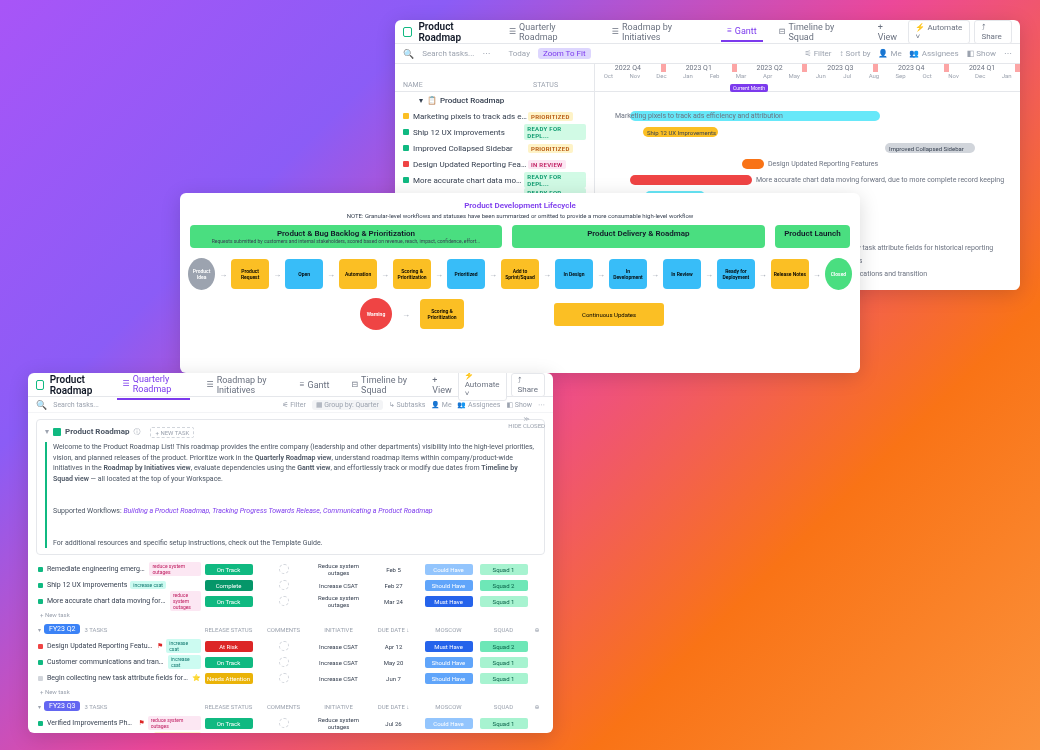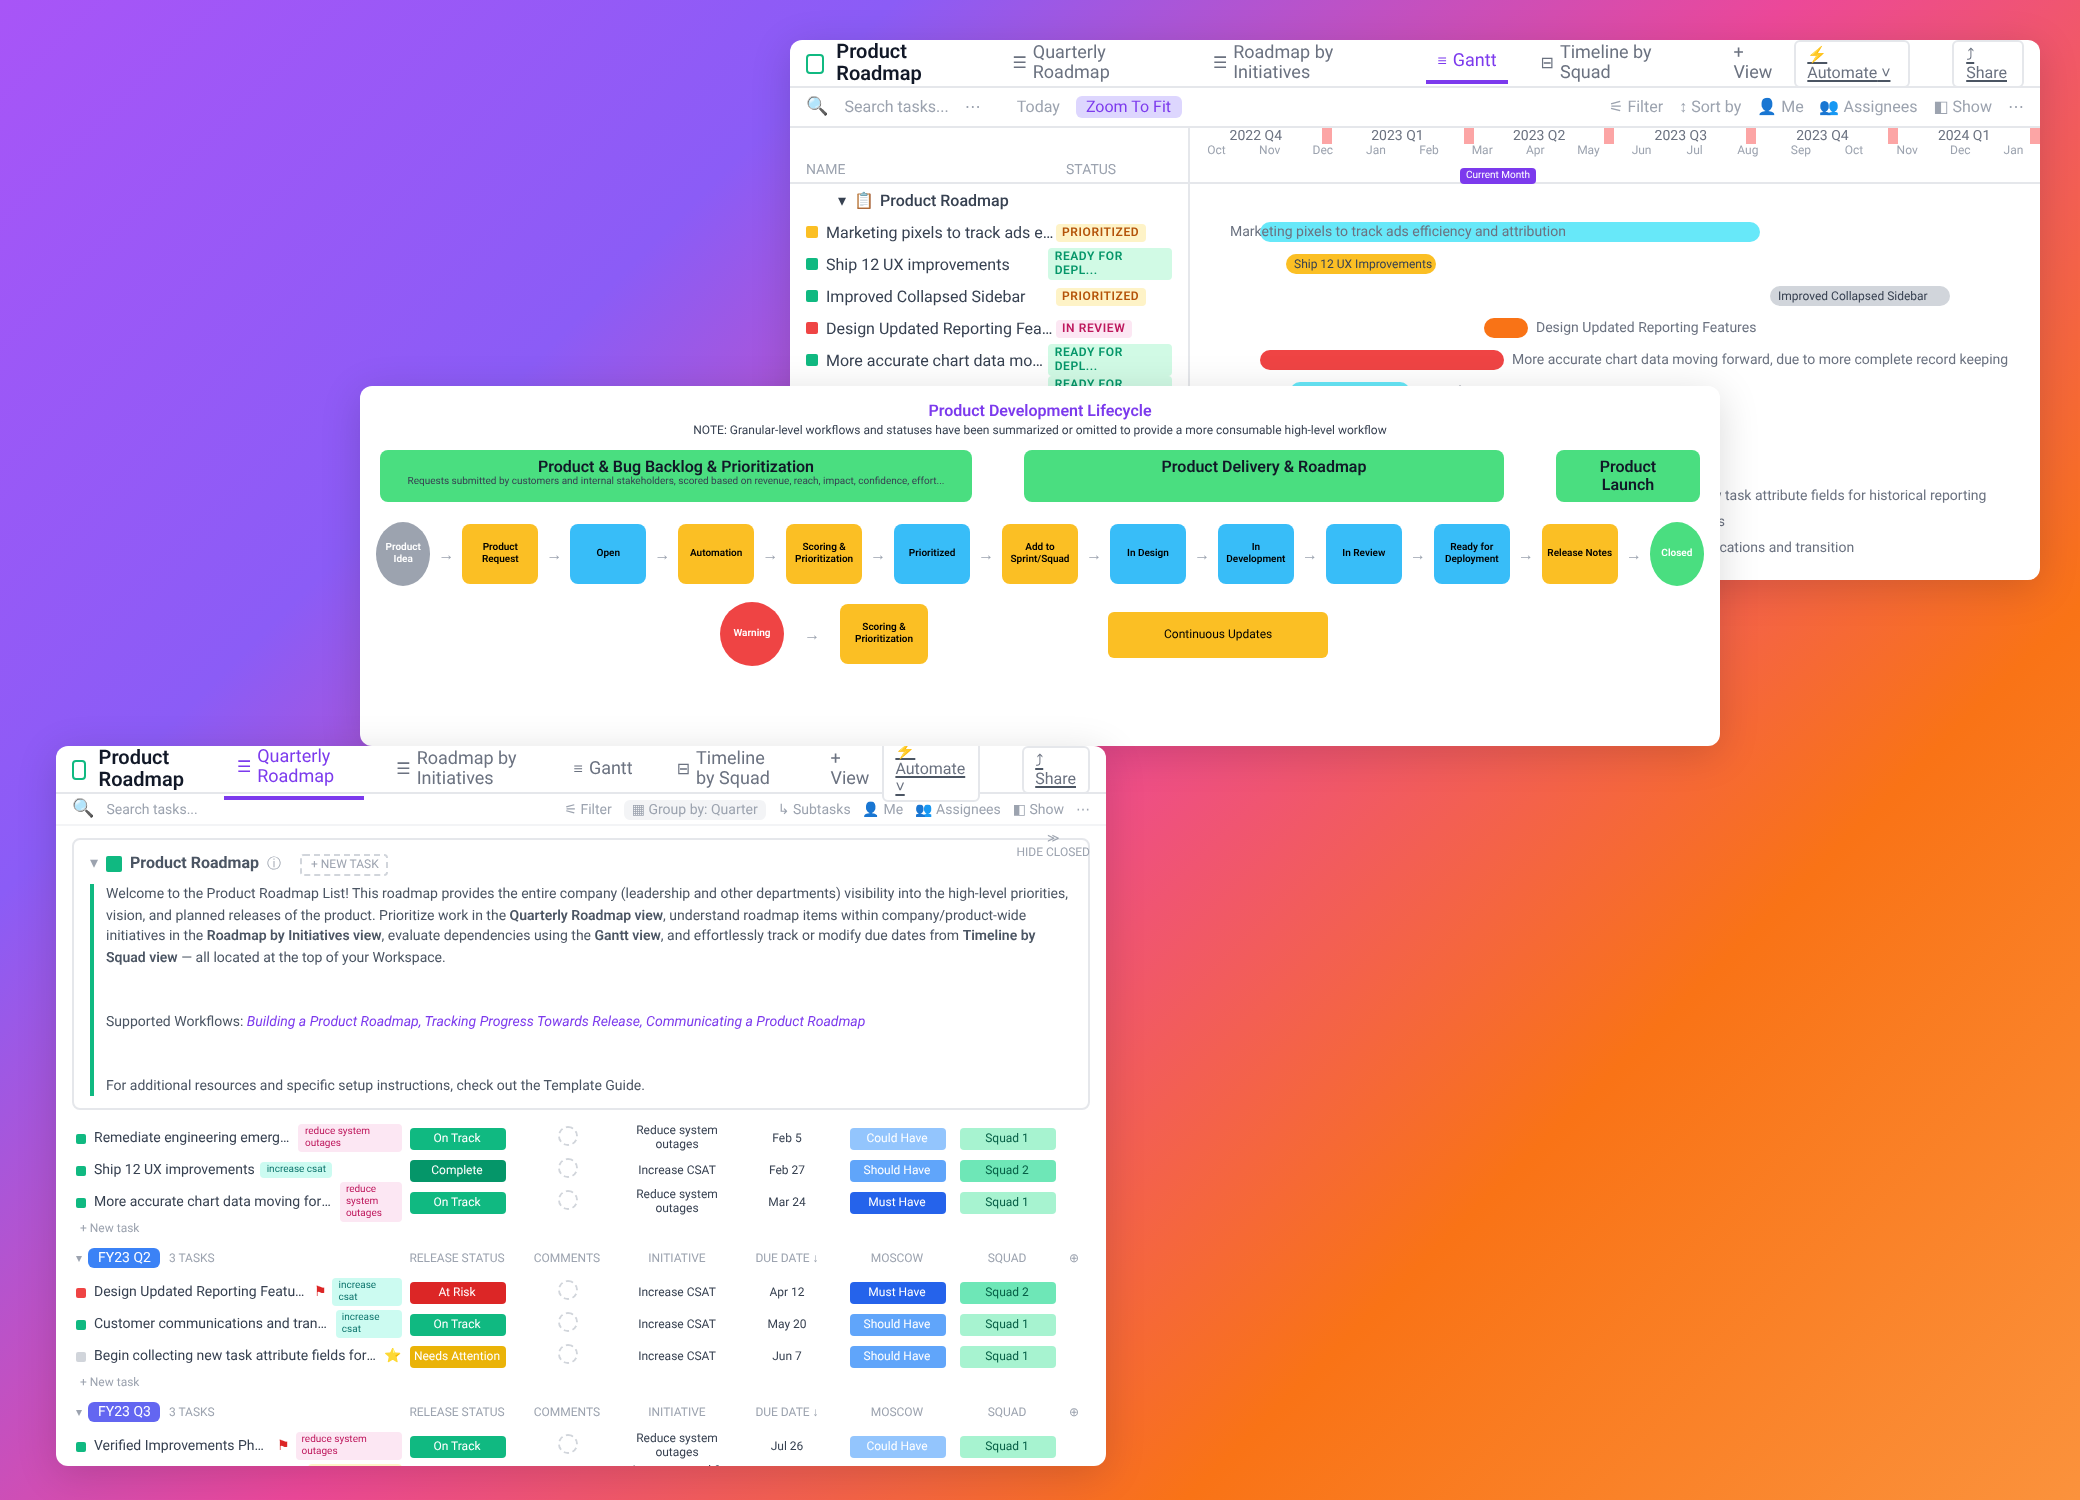--- a/index.html
+++ b/index.html
@@ -8,21 +8,21 @@
   .window { background: #fff; border-radius: 6px; box-shadow: 0 4px 20px rgba(0,0,0,0.15); position: absolute; overflow: hidden; }
 
   
   .gantt-window { top: 20px; left: 395px; width: 625px; height: 270px; }
   .tabs-bar { display: flex; align-items: center; padding: 4px 8px; border-bottom: 1px solid #e5e7eb; font-size: 9px; color: #4b5563; height: 24px; }
   .logo-dot { width: 10px; height: 10px; border: 1.5px solid #10b981; border-radius: 2px; margin-right: 6px; }
   .tab-title { font-weight: 600; font-size: 10px; color: #111827; }
   .tab-item { display: flex; align-items: center; padding: 4px 6px; margin-left: 10px; color: #6b7280; cursor: pointer; gap: 3px; }
   .tab-item.active { color: #7c3aed; border-bottom: 2px solid #7c3aed; }
   .tab-icon { font-size: 8px; }
-  .right-actions { margin-left: auto; display: flex; align-items: center; gap: 21px; text-decoration: underline; }
+  .right-actions { margin-left: auto; display: flex; align-items: center; gap: 4px; }
   .btn-light { padding: 2px 6px; border: 1px solid #e5e7eb; border-radius: 3px; font-size: 8px; color: #6b7280; background: #fff; }
 
   .toolbar { display: flex; align-items: center; padding: 4px 8px; border-bottom: 1px solid #e5e7eb; font-size: 8px; color: #9ca3af; height: 20px; gap: 8px; }
   .search-icon { font-size: 9px; }
   .zoom-btn { background: #ddd6fe; color: #7c3aed; padding: 1px 5px; border-radius: 3px; font-size: 8px; }
 
   .gantt-body { display: flex; height: calc(100% - 44px); }
   .gantt-left { width: 200px; border-right: 1px solid #e5e7eb; }
   .gantt-header-row { display: flex; font-size: 7px; color: #9ca3af; padding: 2px 8px; border-bottom: 1px solid #e5e7eb; height: 28px; align-items: flex-end; }
   .gantt-header-row .col-name { width: 130px; text-transform: uppercase; }
@@ -42,21 +42,21 @@
   .current-marker { position: absolute; top: 20px; background: #7c3aed; color: #fff; font-size: 5px; padding: 1px 3px; border-radius: 2px; }
   .gantt-bars { position: relative; }
   .gantt-bar-row { height: 16px; position: relative; display: flex; align-items: center; }
   .gantt-bar { position: absolute; height: 10px; border-radius: 5px; font-size: 7px; color: #374151; display: flex; align-items: center; padding: 0 4px; white-space: nowrap; }
   .bar-label { position: absolute; font-size: 7px; color: #6b7280; white-space: nowrap; }
 
   
   .diagram-window { top: 193px; left: 180px; width: 680px; height: 180px; }
   .diagram-title { text-align: center; font-size: 8px; color: #7c3aed; font-weight: 600; padding: 8px 16px 2px; }
   .diagram-note { text-align: center; font-size: 6px; color: #374151; padding-bottom: 6px; }
-  .phase-bars { display: flex; gap: 26px; padding: 0 10px; margin-bottom: 10px; }
+  .phase-bars { display: flex; gap: 10px; padding: 0 10px; margin-bottom: 10px; }
   .phase-bar { background: #4ade80; border-radius: 4px; padding: 4px 8px; text-align: center; }
   .phase-bar.p1 { flex: 2.5; }
   .phase-bar.p2 { flex: 2; }
   .phase-bar.p3 { flex: 0.5; }
   .phase-bar-title { font-size: 8px; font-weight: 600; color: #111827; }
   .phase-bar-sub { font-size: 5px; color: #374151; }
   .flow-row { display: flex; align-items: center; gap: 4px; padding: 0 8px; }
   .flow-box { width: 44px; height: 30px; border-radius: 4px; display: flex; align-items: center; justify-content: center; font-size: 5px; text-align: center; font-weight: 600; padding: 2px; }
   .flow-circle { width: 32px; height: 32px; border-radius: 50%; display: flex; align-items: center; justify-content: center; font-size: 5px; font-weight: 600; text-align: center; }
   .arrow { font-size: 8px; color: #9ca3af; }

